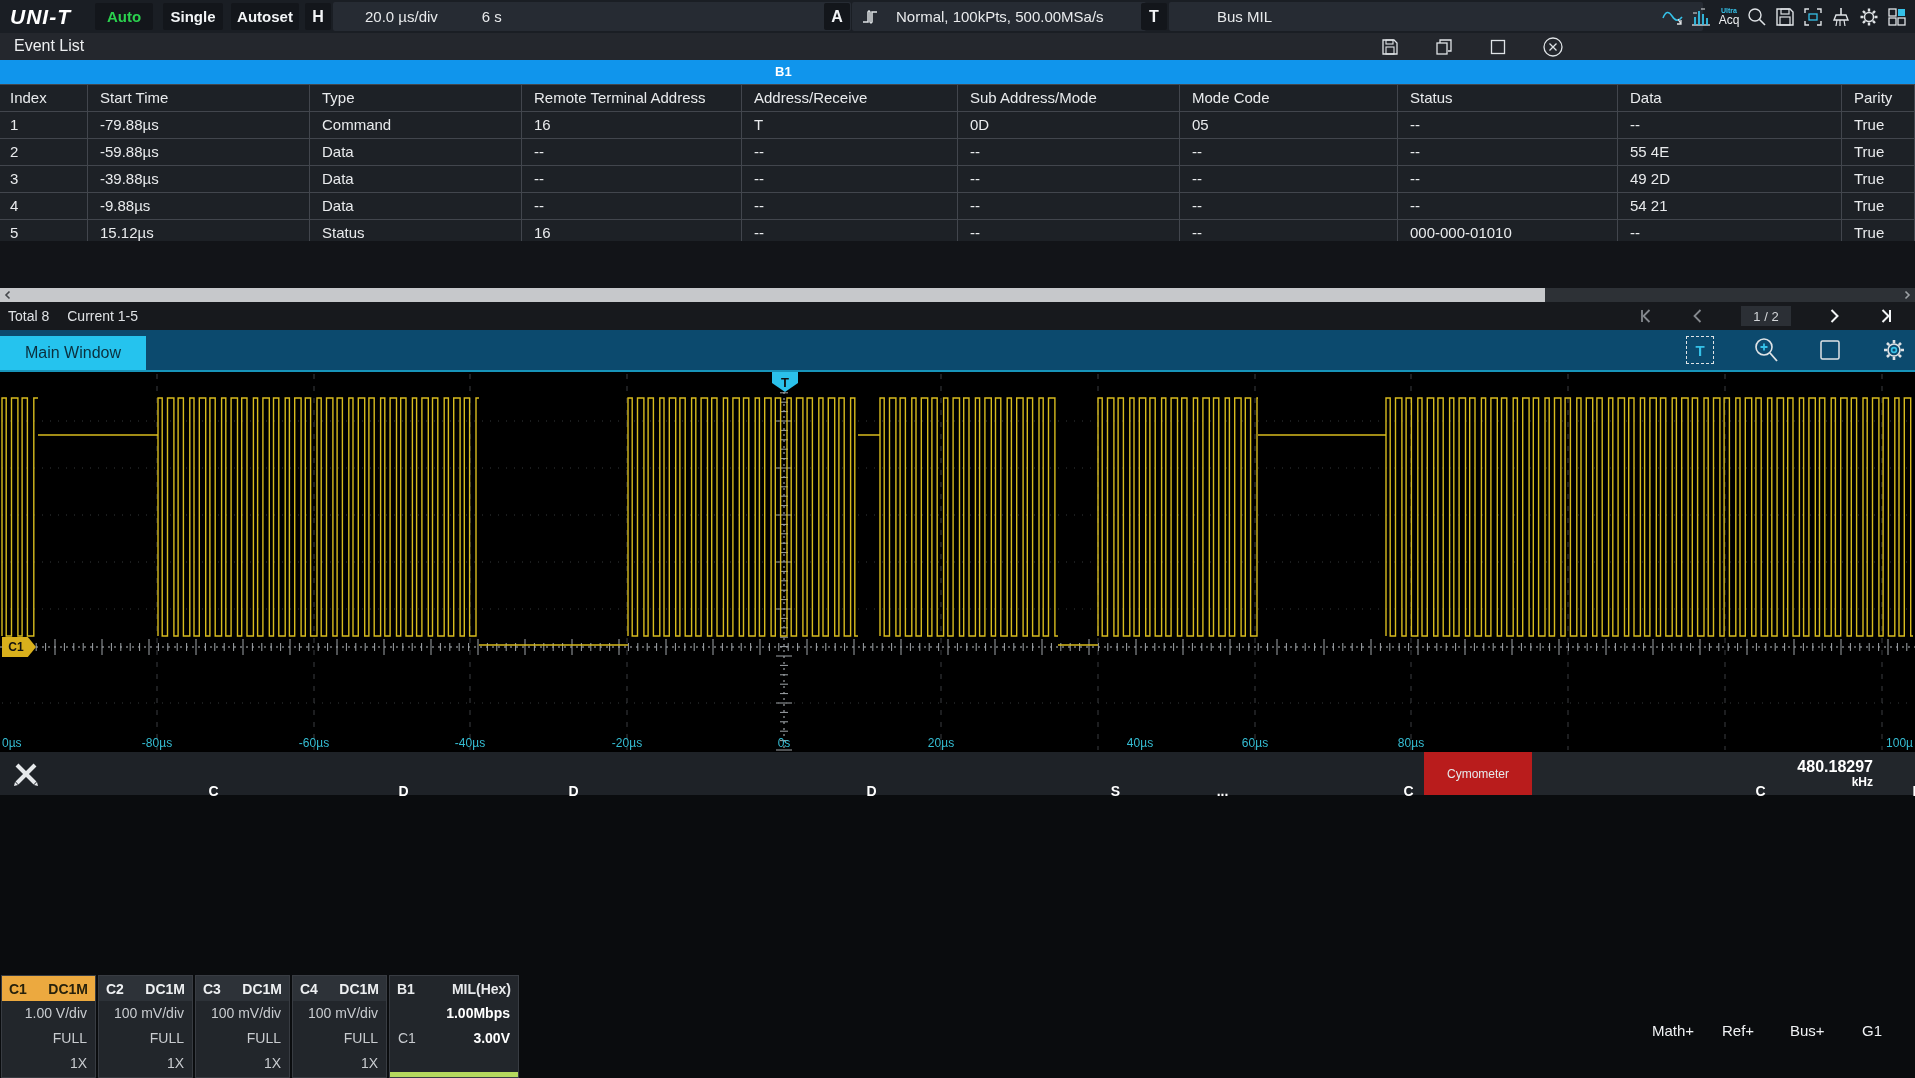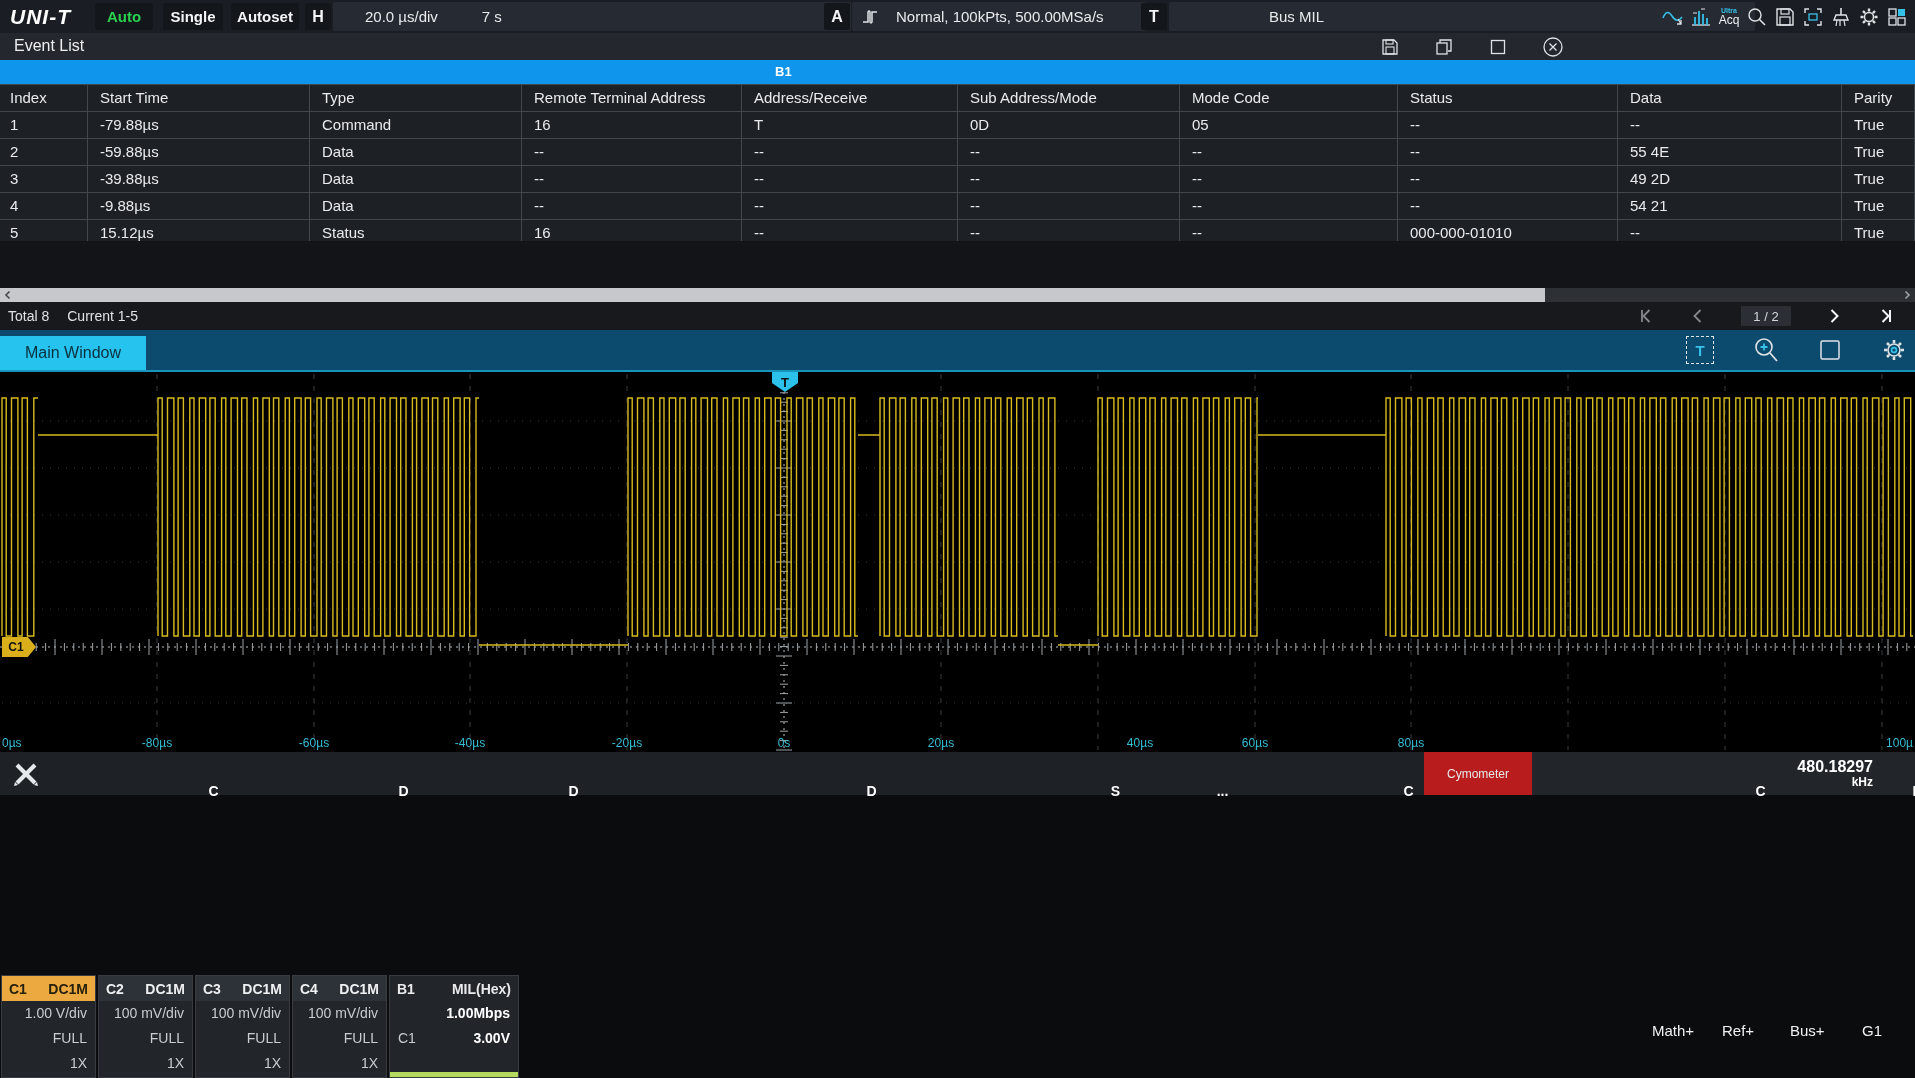--- a/index.html
+++ b/index.html
@@ -95,35 +95,35 @@
 
   <div id="topbar" class="abs">
     <div id="logo" class="abs">UNI-T</div>
     <div class="tbtn" style="left:95px;width:58px;color:#2bd14e;">Auto</div>
     <div class="tbtn" style="left:163px;width:60px;">Single</div>
     <div class="tbtn" style="left:231px;width:68px;">Autoset</div>
 
     <div class="badge" style="left:305px;width:26px;">H</div>
     <div class="tpanel" style="left:333px;width:486px;padding-left:32px;gap:44px;">
       <span>20.0 µs/div</span>
-      <span>7 s</span>
+      <span>6 s</span>
     </div>
 
     <div class="badge" style="left:824px;width:26px;">A</div>
     <div class="tpanel" style="left:852px;width:284px;padding-left:10px;gap:8px;">
       <span class="flexc">
         <svg width="26" height="20" viewBox="0 0 26 20">
             <path d="M1 15 h5 v-10 q1 -2 2 0 v10 q1 2 2 0 v-10 h5" fill="none" stroke="#dfe3e6" stroke-width="1.5"></path>
           </svg>
       </span>
       <span>Normal,  100kPts,  500.00MSa/s</span>
     </div>
 
     <div class="badge" style="left:1141px;width:26px;">T</div>
-    <div class="tpanel" style="left:1169px;width:486px;padding-left:100px;">
+    <div class="tpanel" style="left:1169px;width:486px;padding-left:48px;">
       <span>Bus  MIL</span>
     </div>
 
     <div id="topicons" class="abs">
       <div class="ticon">
         <svg width="24" height="24" viewBox="0 0 24 24">
             <path d="M2 13 Q6 3 11 11 T21 12" fill="none" stroke="#35c1e8" stroke-width="1.5"></path>
             <path d="M17 14 l3 5 m0 -4 v4 h-4" fill="none" stroke="#dfe3e6" stroke-width="1.3"></path>
           </svg>
       </div>

